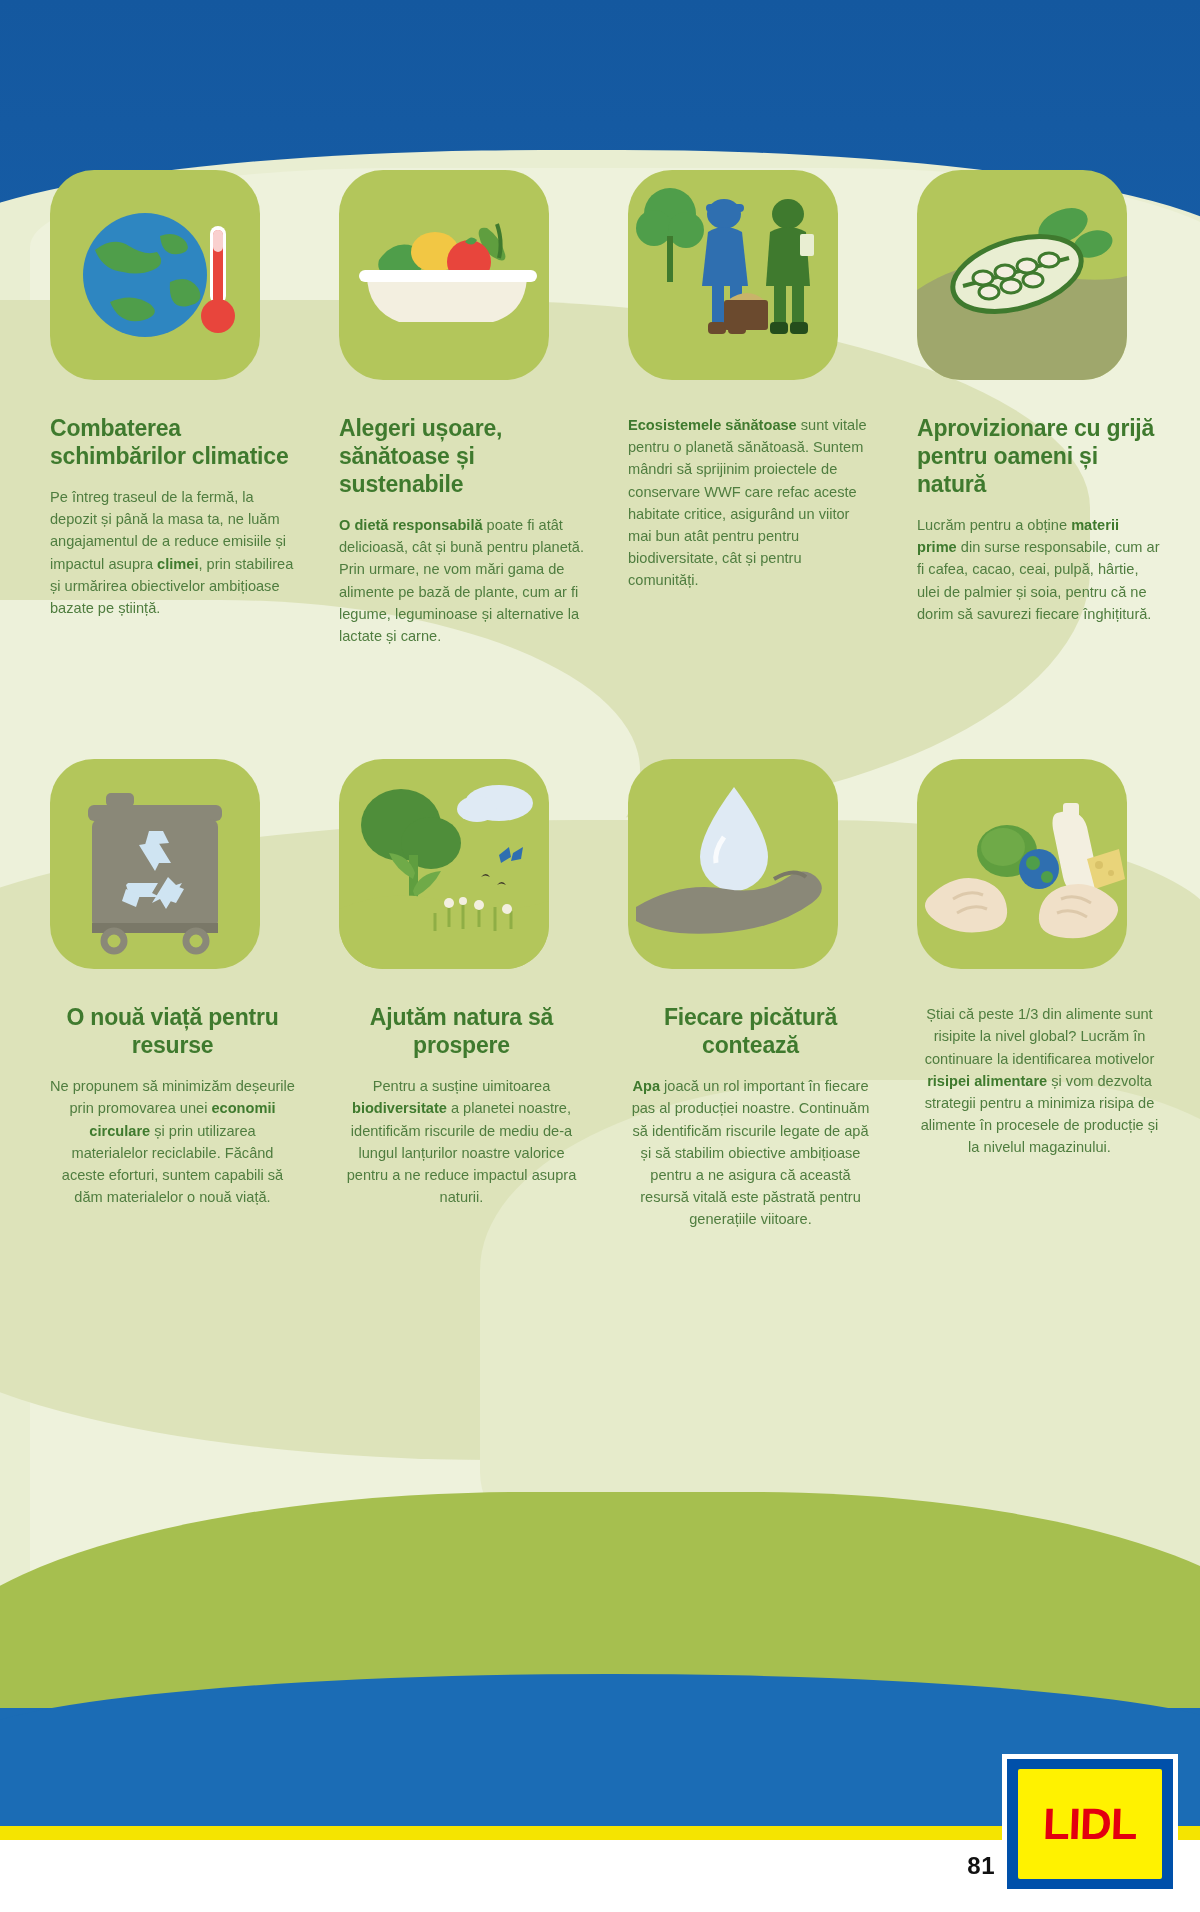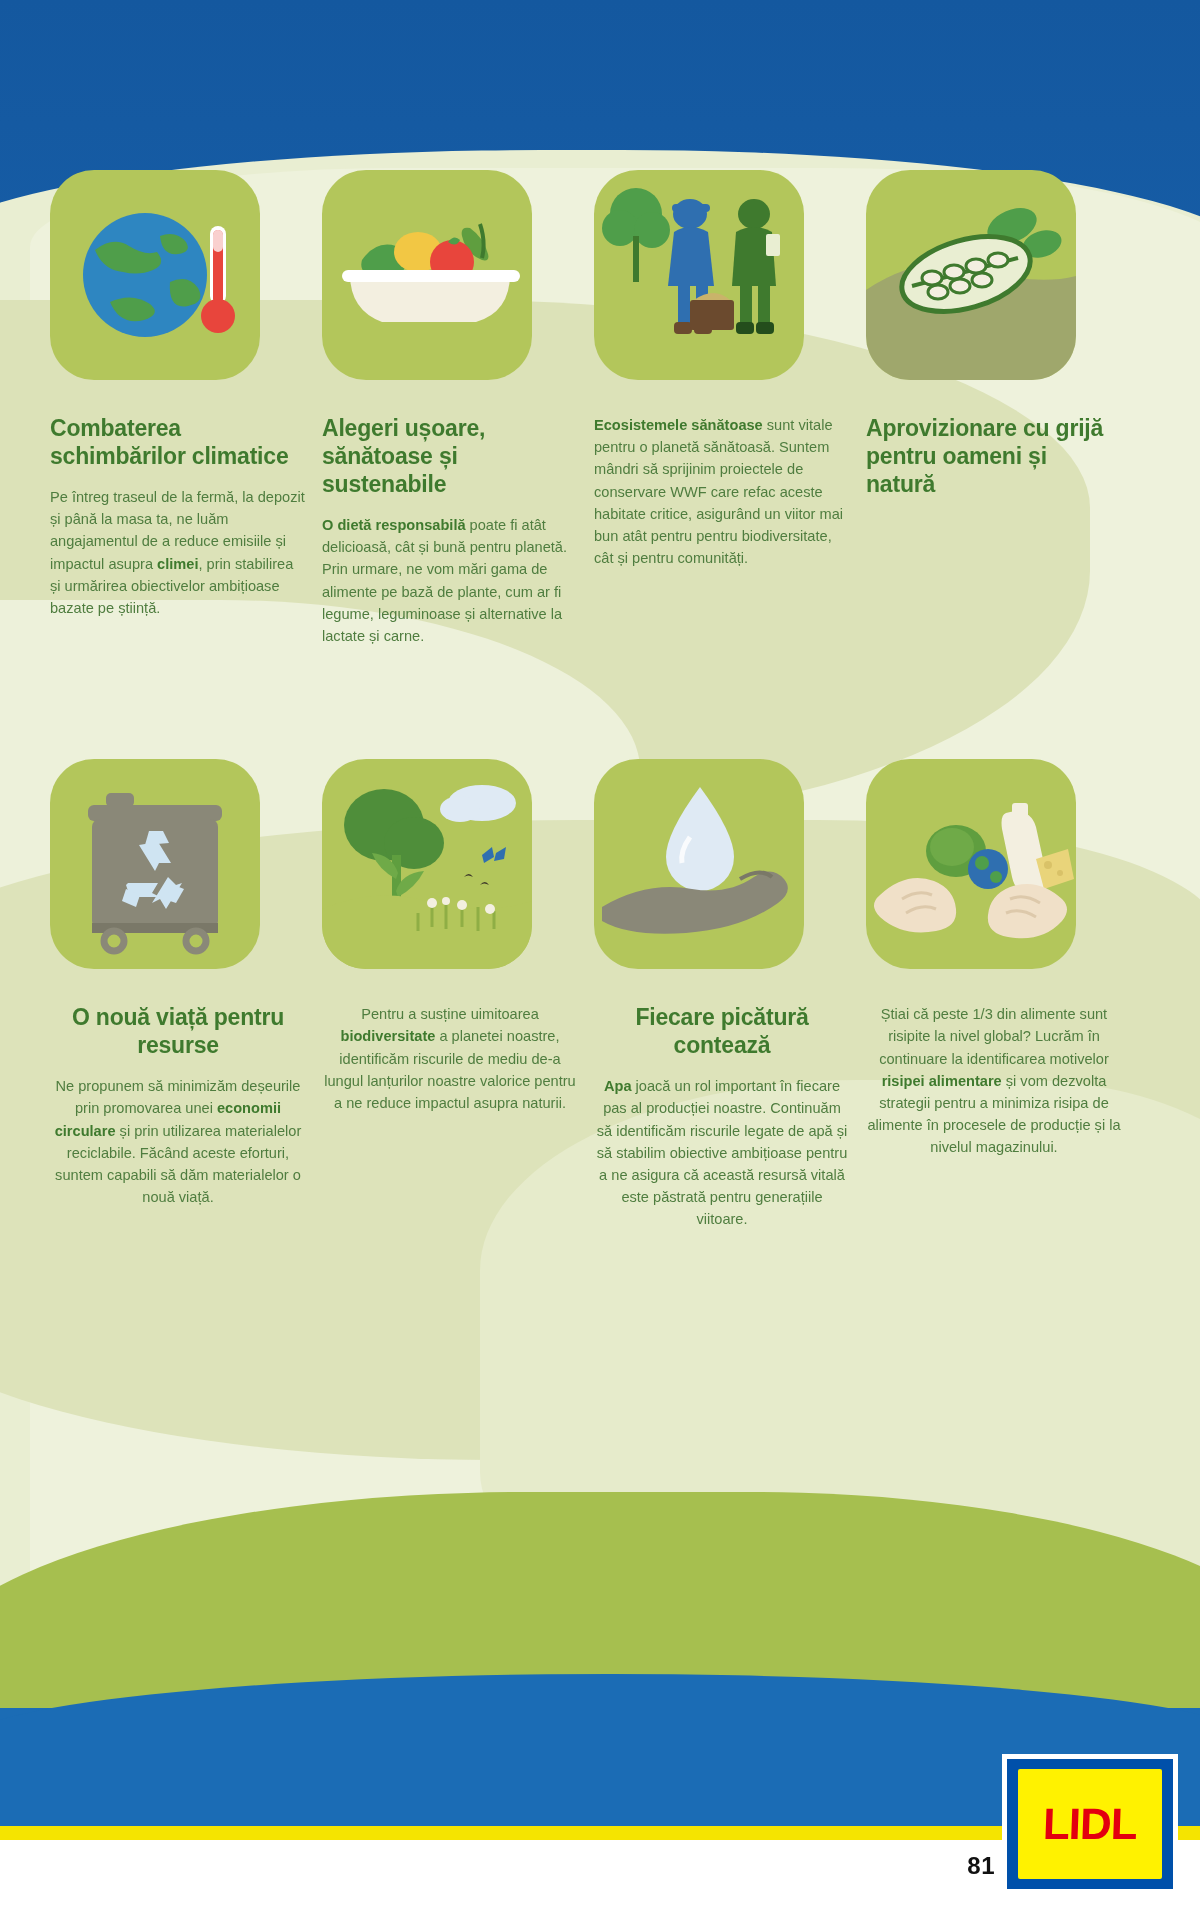--- a/index.html
+++ b/index.html
@@ -134,21 +134,21 @@
   }
 
   
   .grid {
     position: absolute;
     left: 50px; top: 170px;
     width: 1112px;
   }
   .row {
     display: flex;
-    gap: 16px;
+    gap: 44px;
   }
   .row.row2 { margin-top: 112px; text-align: center; }
 
   .card { width: 256px; }
 
   
   .bubble {
     width: 210px; height: 210px;
     border-radius: 44px;
     background: #b3c65b;
@@ -299,20 +299,21 @@
               <ellipse cx="88" cy="102" rx="10" ry="7"></ellipse>
               <ellipse cx="110" cy="96" rx="10" ry="7"></ellipse>
               <ellipse cx="132" cy="90" rx="10" ry="7"></ellipse>
               <ellipse cx="72" cy="122" rx="10" ry="7"></ellipse>
               <ellipse cx="94" cy="116" rx="10" ry="7"></ellipse>
               <ellipse cx="116" cy="110" rx="10" ry="7"></ellipse>
             </g>
           </svg>
         </div>
         <div class="card-title">Aprovizionare cu grijă pentru oameni și natură</div>
+        <div class="card-body"><span>Lucrăm pentru a obține </span><b>materii prime</b><span> din surse responsabile, cum ar fi cafea, cacao, ceai, pulpă, hârtie, ulei de palmier și soia, pentru că ne dorim să savurezi fiecare înghițitură.</span></div>
       </div>
     </div>
 
     <div class="row row2">
 
       <div class="card">
         <div class="bubble">
           <svg viewBox="0 0 210 210" width="210" height="210">
             <rect x="38" y="46" width="134" height="16" rx="6" fill="#8a8878"></rect>
             <rect x="56" y="34" width="28" height="14" rx="5" fill="#8a8878"></rect>
@@ -362,20 +363,21 @@
             <g fill="#2f6fb0">
               <path d="M160 96 l10-8 l2 10 l-10 6z"></path>
               <path d="M174 94 l10 -6 l-2 12 l-10 2z"></path>
             </g>
             <g fill="#3f3a2a">
               <path d="M142 118 q5-6 9 0 q-5-3-9 0z"></path>
               <path d="M158 126 q5-6 9 0 q-5-3-9 0z"></path>
             </g>
           </svg>
         </div>
+        <div class="card-title">Ajutăm natura să prospere</div>
         <div class="card-body"><span>Pentru a susține uimitoarea </span><b>biodiversitate</b><span> a planetei noastre, identificăm riscurile de mediu de-a lungul lanțurilor noastre valorice pentru a ne reduce impactul asupra naturii.</span></div>
       </div>
 
       <div class="card">
         <div class="bubble">
           <svg viewBox="0 0 210 210" width="210" height="210">
             <path d="M106 28 q34 46 34 70 a34 34 0 0 1 -68 0 q0-24 34-70z" fill="#dfeaf4"></path>
             <path d="M96 78 q-10 14 -8 26" stroke="#ffffff" stroke-width="5" fill="none" opacity=".8"></path>
             <path d="M8 148 q44-26 90-18 q36 6 62-12 q18-12 30 2 q10 12-6 24 q-36 26-92 30 q-56 4-84-12z" fill="#8a8878"></path>
             <path d="M146 120 q20-12 32-2" stroke="#7a7868" stroke-width="4" fill="none"></path>

